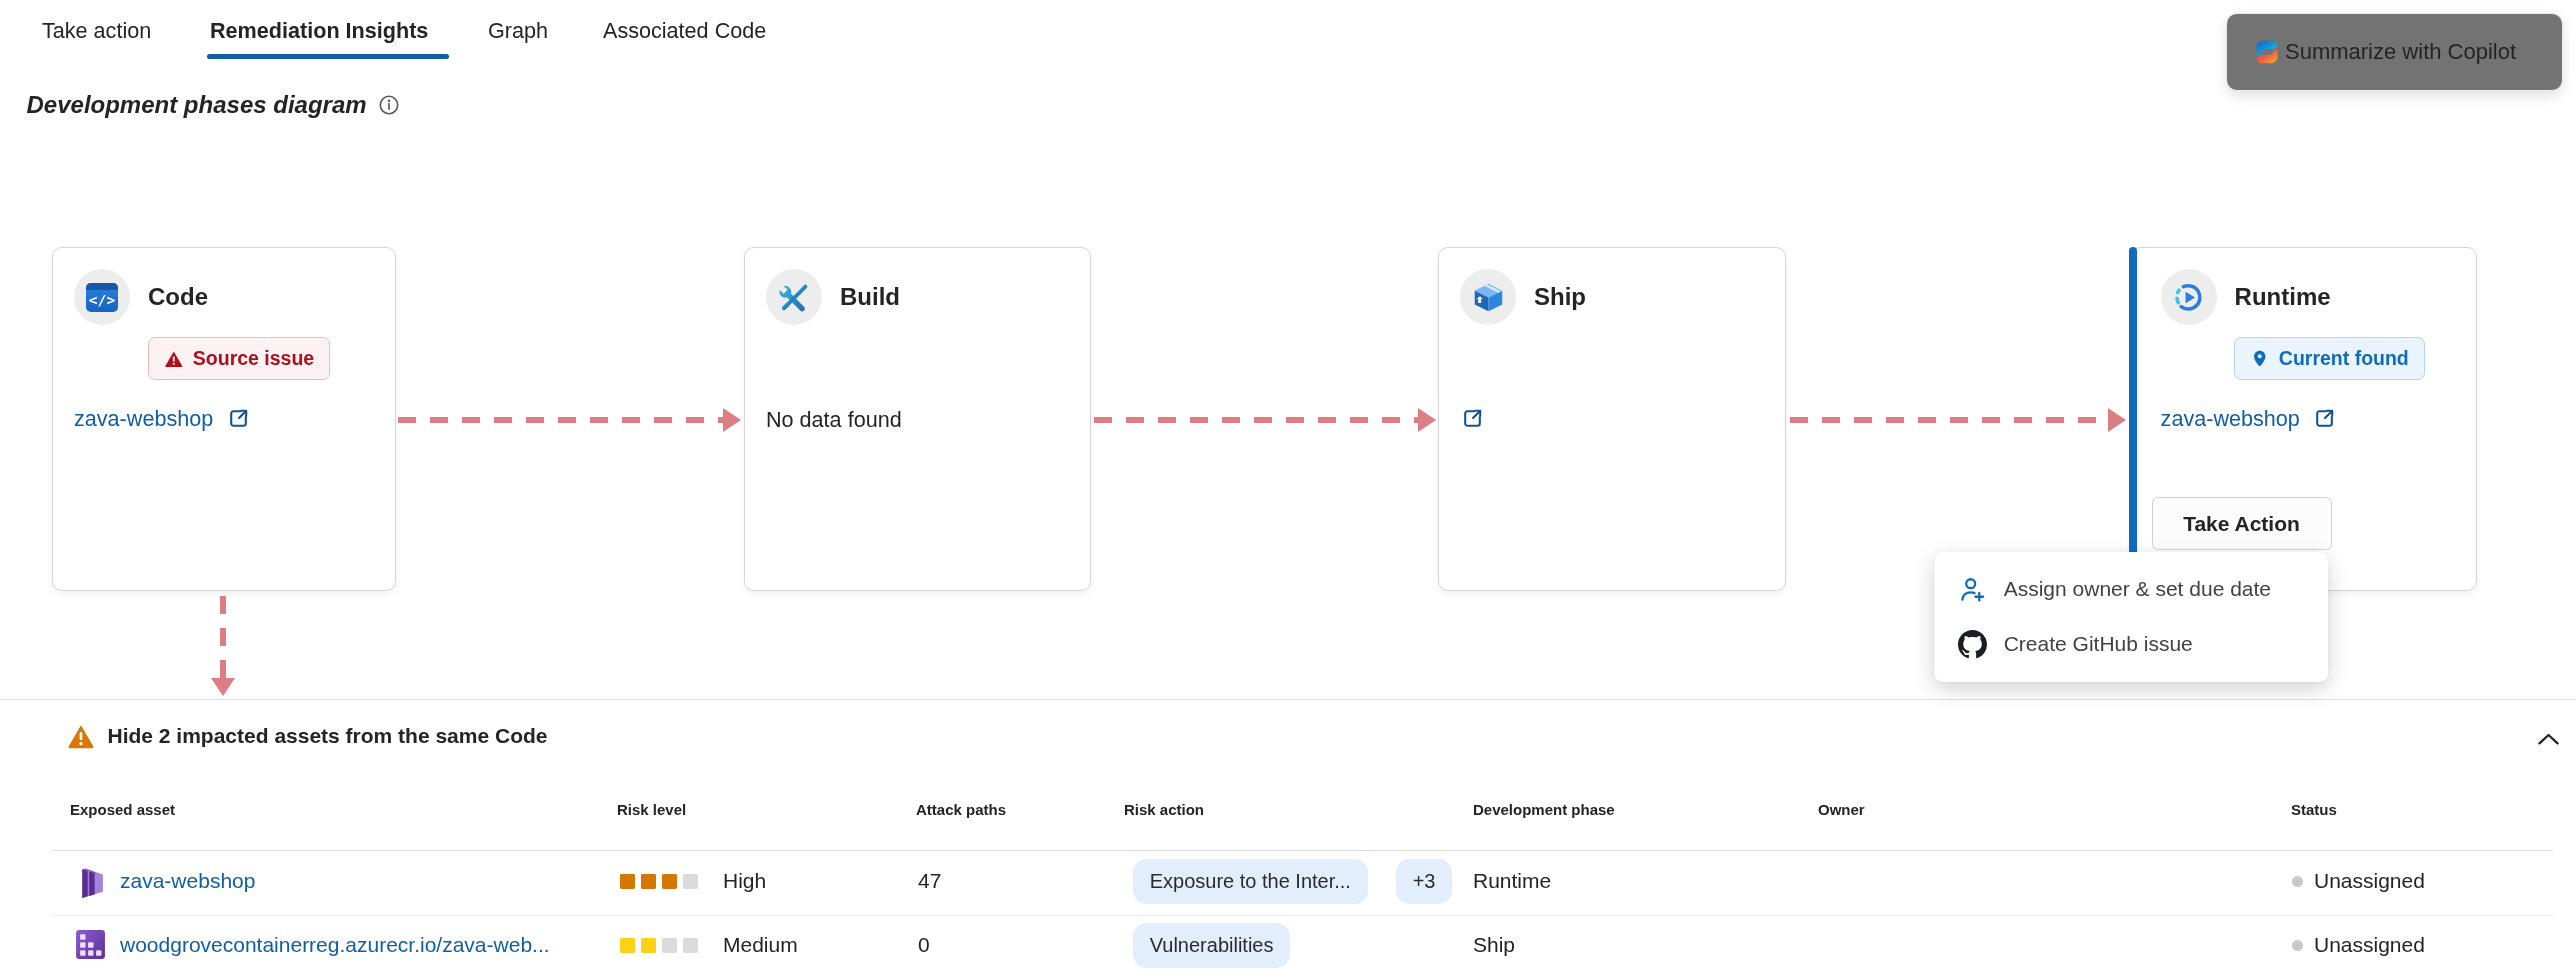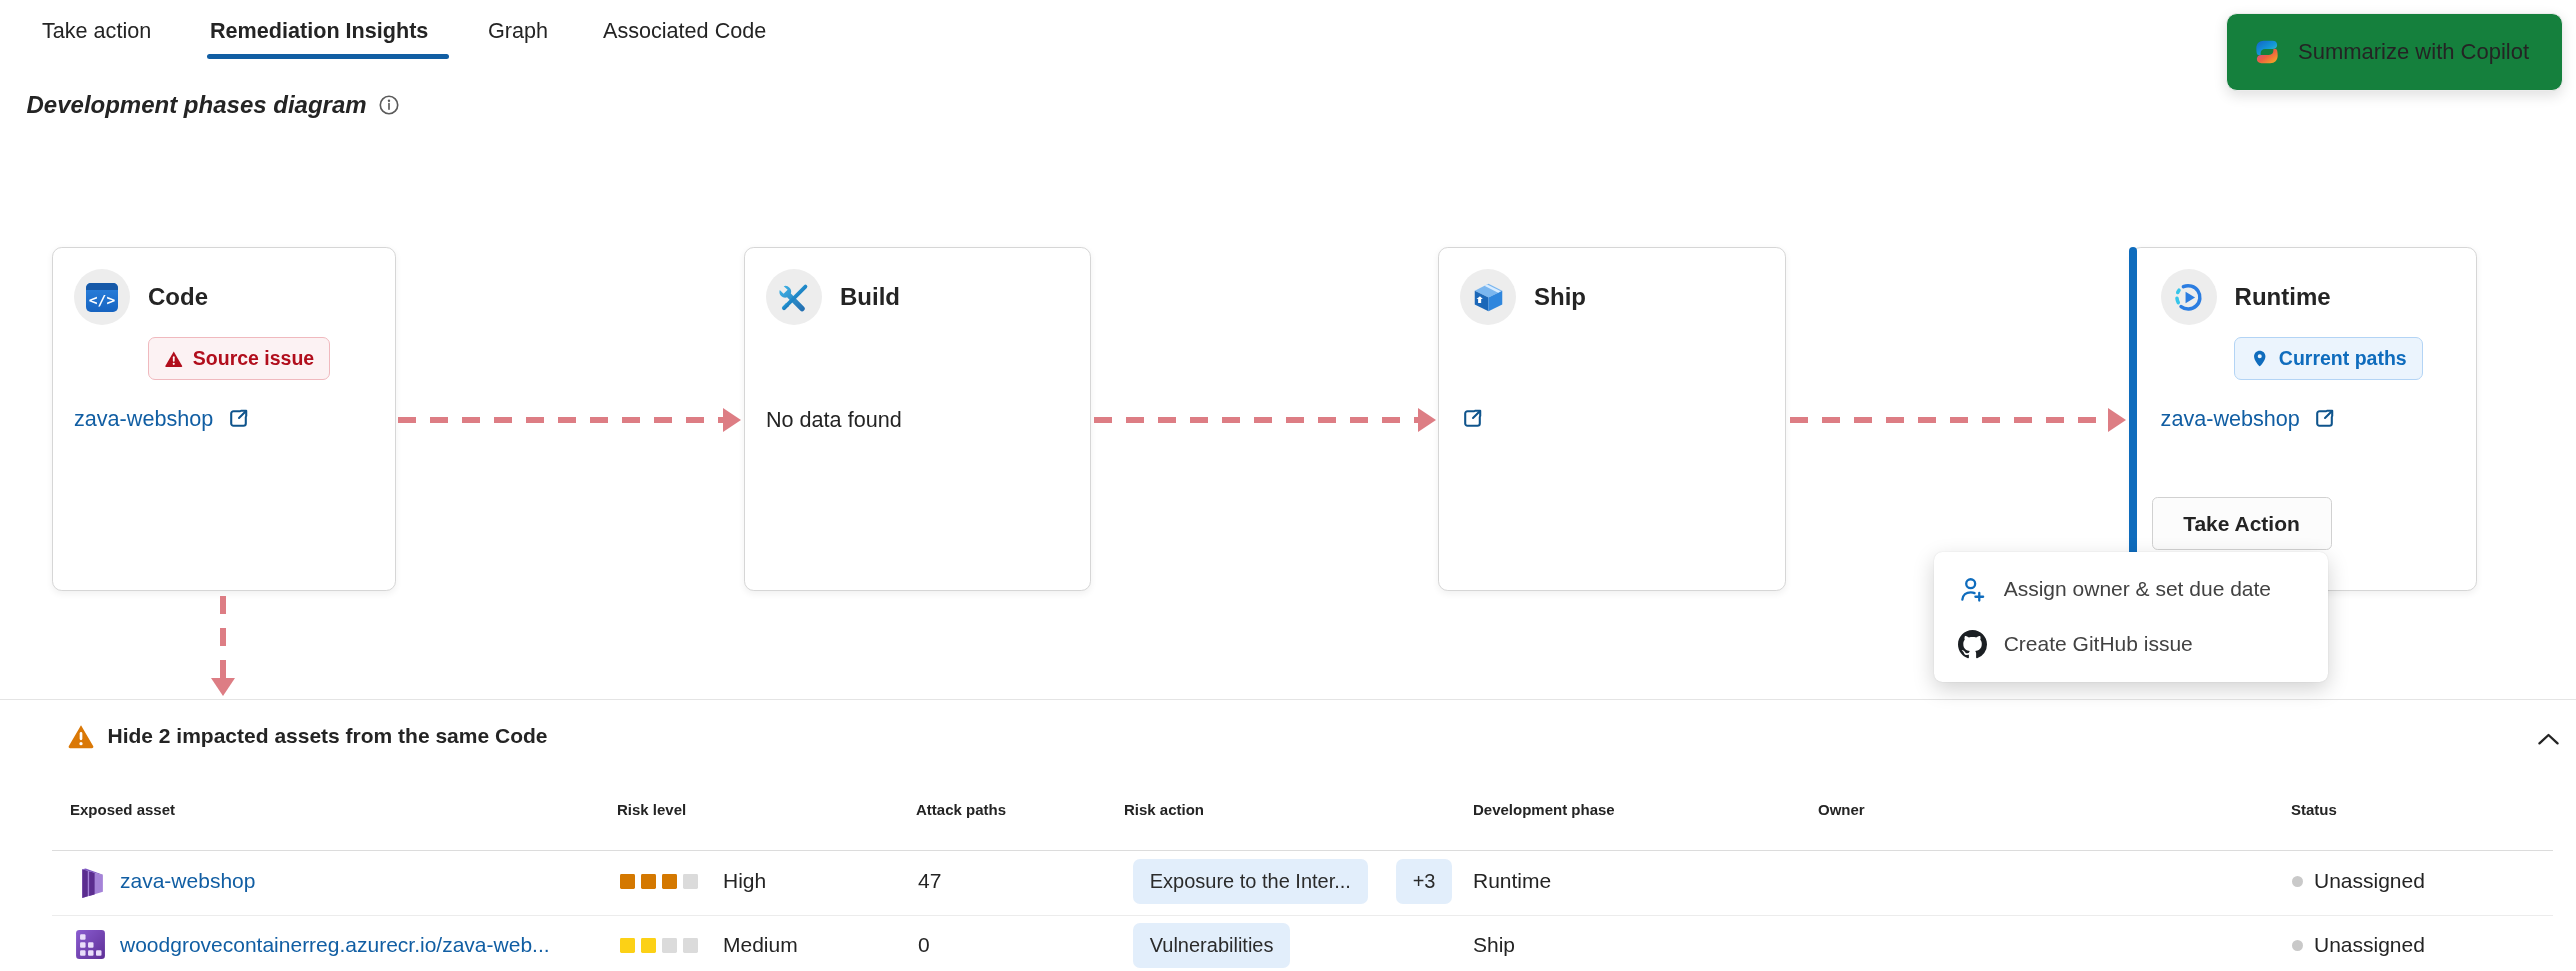--- a/index.html
+++ b/index.html
@@ -12,23 +12,23 @@
   .abs { position:absolute; }
 
   
   .tab { position:absolute; top:18px; font-size:21.6px; color:#242424; cursor:pointer; white-space:nowrap; }
   .tab.active { font-weight:600; }
   .tab-underline { position:absolute; left:207px; top:54px; width:242px; height:4.9px; border-radius:2.8px; background:#115ea3; }
 
   
   .copilot-btn {
     position:absolute; left:2226px; top:12.5px; width:337px; height:78px;
-    background:#15803d; border:0.7px solid #ececec; border-radius:11px;
+    background:#737373; border:0.7px solid #ececec; border-radius:11px;
     box-shadow:0 4.2px 12.5px rgba(0,0,0,.12);
-    display:flex; align-items:center; gap:15px; padding-left:24px;
+    display:flex; align-items:center; gap:2px; padding-left:24px;
     font-size:22px; color:#242424; cursor:pointer;
   }
 
   
   .page-title { position:absolute; left:26.5px; top:91px; font-size:24px; font-weight:700; color:#242424; display:flex; align-items:center; gap:11px;font-style:italic; }
 
   
   .card {
     position:absolute; top:247px; height:344px; background:#fff;
     border:1.4px solid #d6d6d6; border-radius:9.8px;
@@ -83,21 +83,21 @@
   .chevron-up { position:absolute; left:2533px; top:724px; cursor:pointer; }
 
   
   .th { position:absolute; top:801px; font-size:15px; font-weight:600; color:#242424; white-space:nowrap; }
   .table-head-divider { position:absolute; left:52px; top:850px; width:2501px; height:1.4px; background:#dcdcdc; }
   .row-divider { position:absolute; left:52px; top:915px; width:2501px; height:1.4px; background:#ececec; }
   .cell { position:absolute; font-size:21px; color:#242424; white-space:nowrap; }
   .cell a { color:#115ea3; text-decoration:none; cursor:pointer; }
   .risk-meter { position:absolute; display:flex; gap:5.6px; }
   .risk-meter i { width:15.3px; height:15.3px; border-radius:1.4px; display:block; }
-  .pill { position:absolute; height:45px; background:#e2eefb; border-radius:7px; display:inline-flex; align-items:center; padding:0 16.7px; font-size:20px; color:#2b2b2b; white-space:nowrap; }
+  .pill { position:absolute; height:45px; background:#e2eefb; border-radius:14px; display:inline-flex; align-items:center; padding:0 16.7px; font-size:20px; color:#2b2b2b; white-space:nowrap; }
   .status-dot { position:absolute; width:11px; height:11px; border-radius:50%; background:#c9c9c9; }
 </style>
 </head>
 <body>
 
 <nav>
   <div class="tab" style="left:42px">Take action</div>
   <div class="tab active" style="left:210px">Remediation Insights</div>
   <div class="tab" style="left:488px">Graph</div>
   <div class="tab" style="left:603px">Associated Code</div>
@@ -224,21 +224,21 @@
       </svg>
     </span>
     <span class="card-title">Runtime</span>
   </div>
   <div class="badge badge-blue">
     <span style="display:flex">
       <svg width="19.5" height="19.5" viewBox="0 0 24 24">
         <path d="M12 2.2c-3.9 0-7 3-7 6.9 0 4.9 6.1 12 7 12s7-7.1 7-12c0-3.9-3.1-6.9-7-6.9zm0 9.3a2.5 2.5 0 1 1 0-5 2.5 2.5 0 0 1 0 5z" fill="#0f6cbd"></path>
       </svg>
     </span>
-    <span>Current paths</span>
+    <span>Current found</span>
   </div>
   <div class="card-link">
     <a>zava-webshop</a>
     <span style="display:flex;margin-top:2.8px">
       <svg width="25" height="25" viewBox="0 0 24 24" fill="none" stroke="#0f548c" stroke-width="2" stroke-linecap="round" stroke-linejoin="round">
         <path d="M13.5 5H7.2A2.2 2.2 0 0 0 5 7.2v9.6A2.2 2.2 0 0 0 7.2 19h9.6a2.2 2.2 0 0 0 2.2-2.2v-6.3"></path>
         <path d="M12.5 11.5 19 5"></path>
           <path d="M14.5 4.6H19.4V9.5"></path>
       </svg>
     </span>

